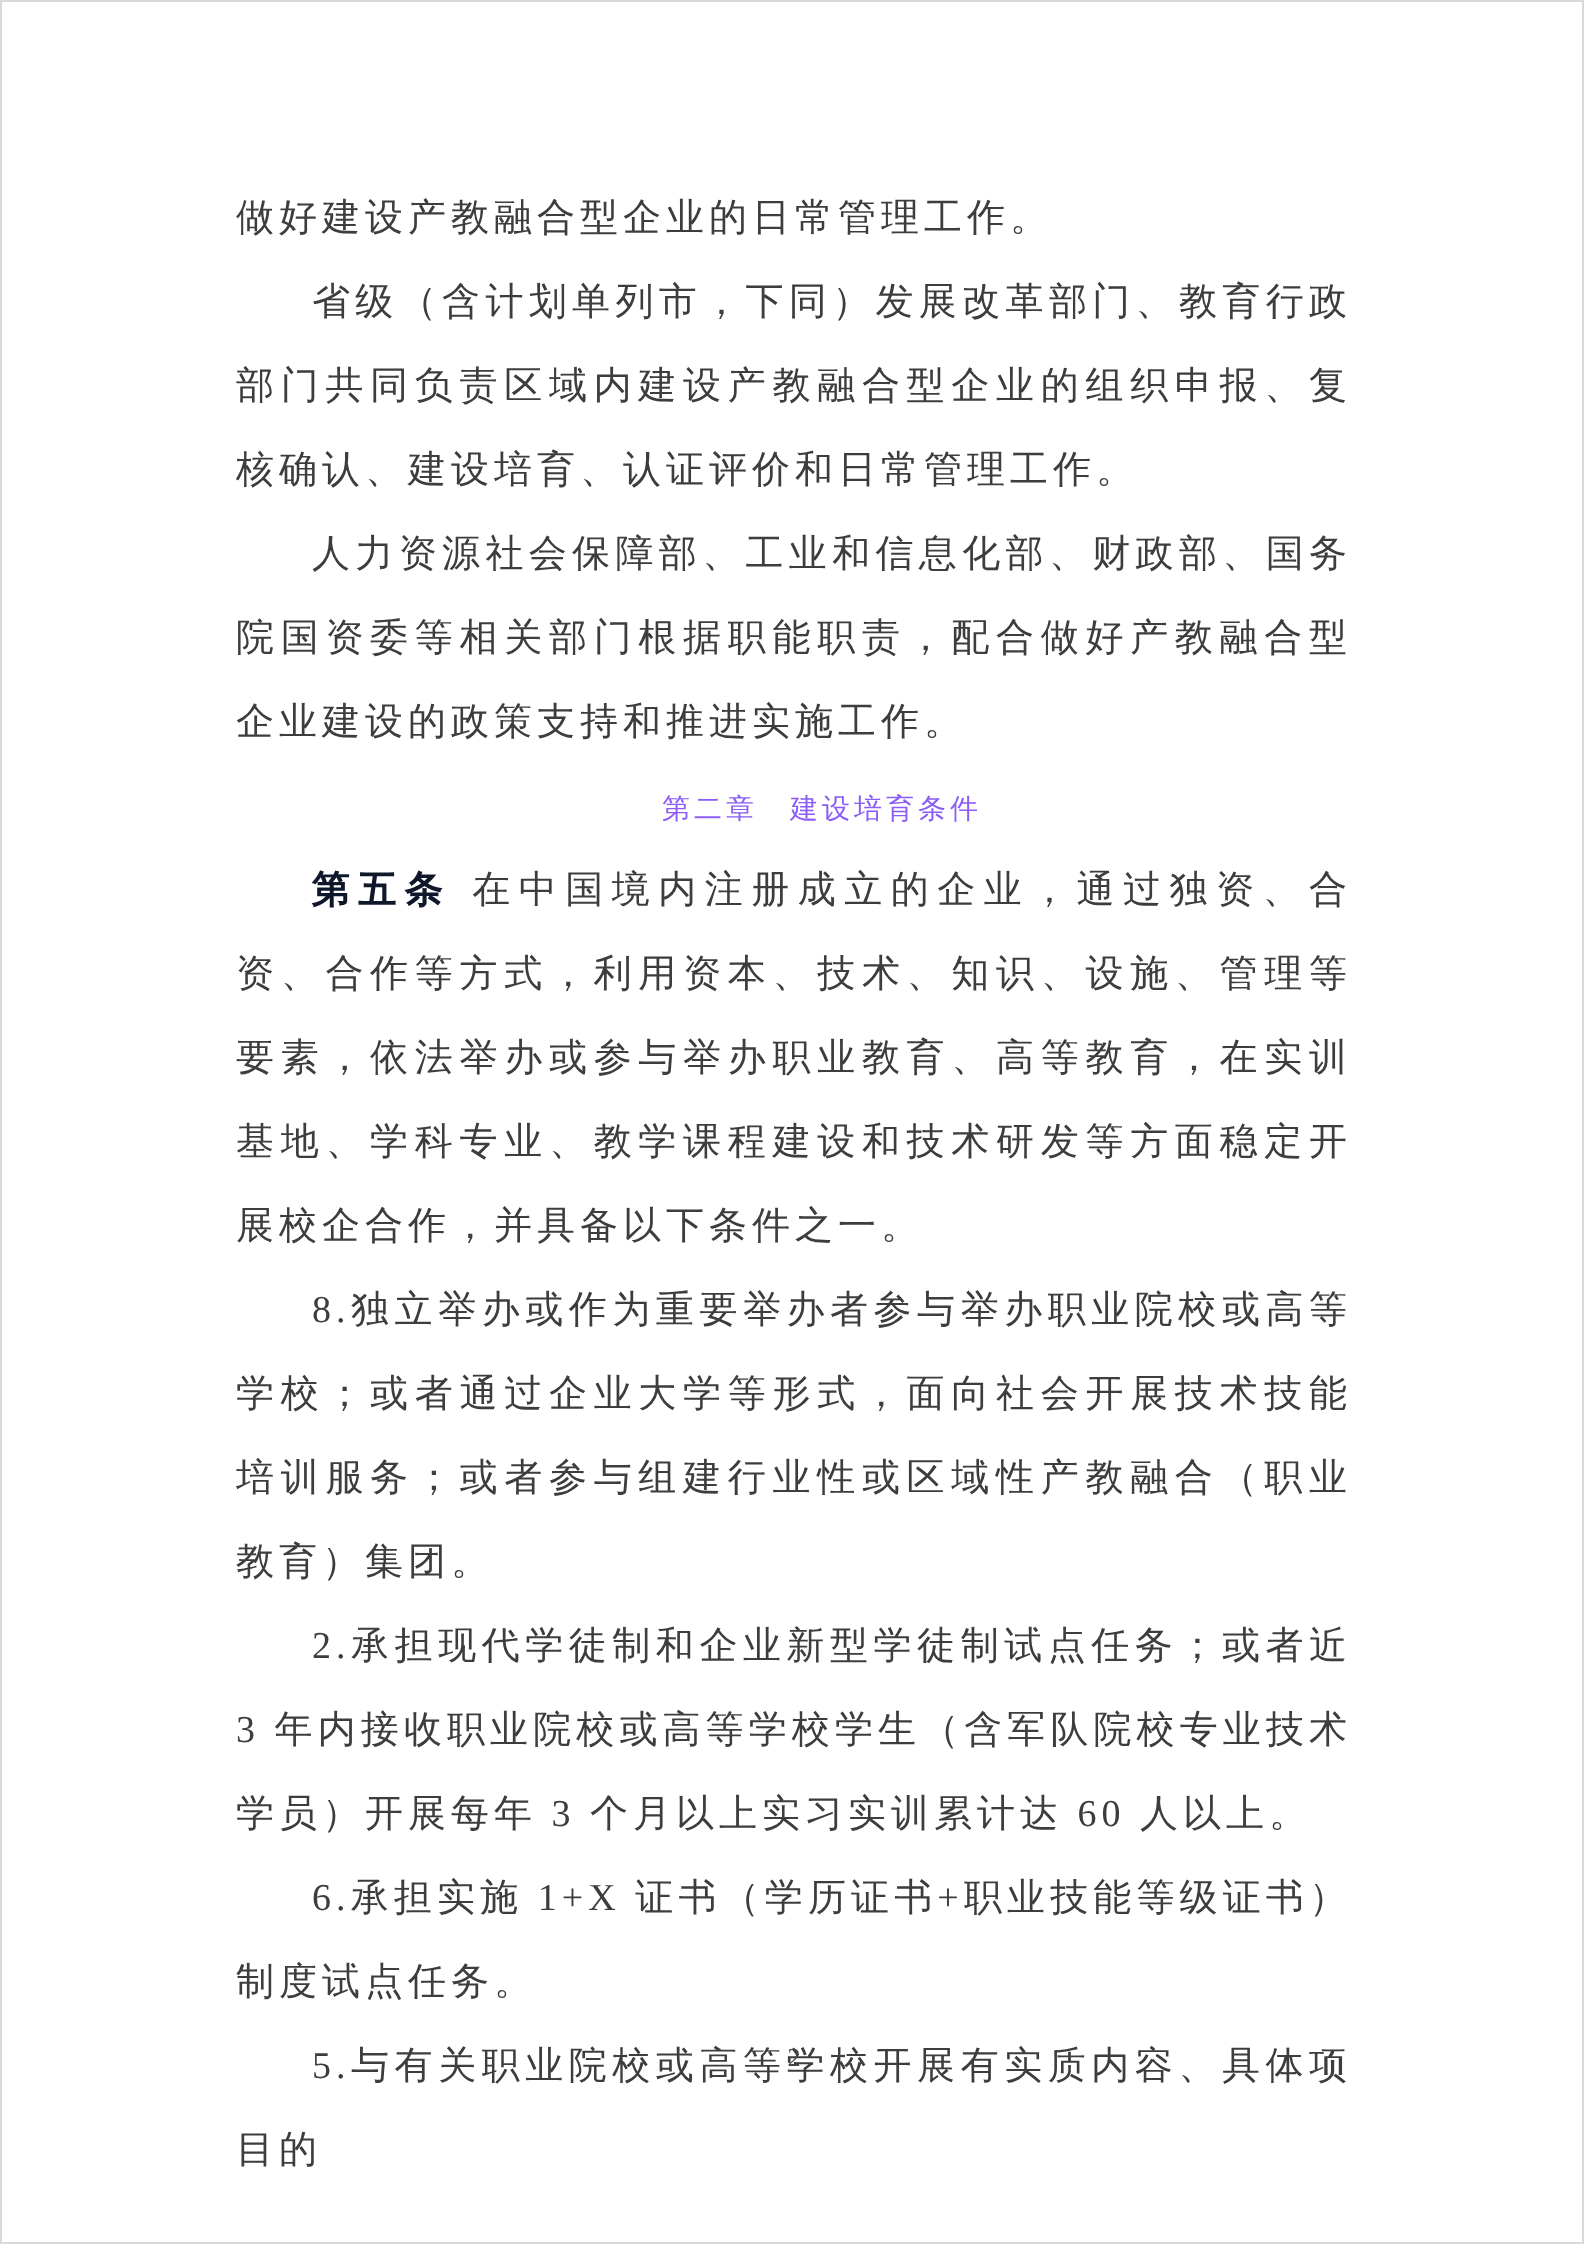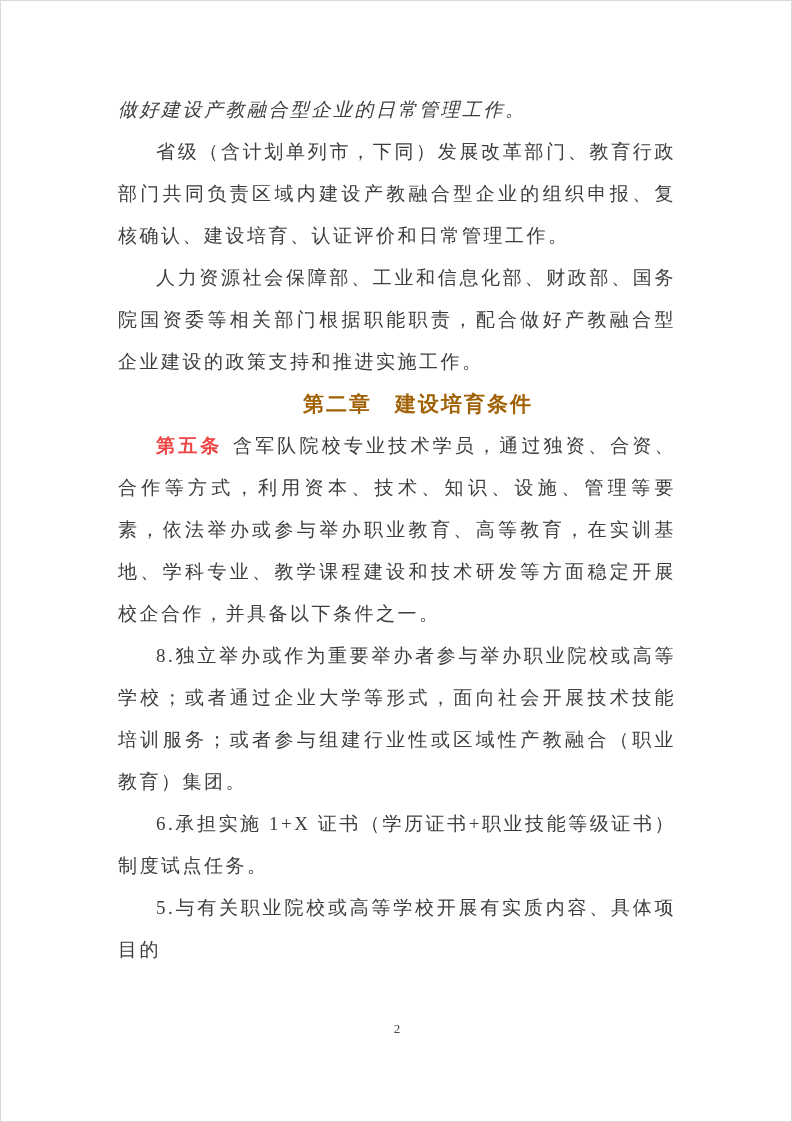--- a/index.html
+++ b/index.html
@@ -29,36 +29,35 @@
     line-height: 42px;
     letter-spacing: 2.5px;
     text-align: justify;
   }
   .content p {
     margin: 0;
     text-indent: 2em;
   }
   .content p.no-indent {
     text-indent: 0;
-    font-style: italic;
   }
   .chapter-heading {
     margin: 0;
     text-align: center;
     font-family: "Liberation Sans", "DejaVu Sans", sans-serif;
-    font-weight: bold;
-    font-size: 21px;
+    font-weight: normal;
+    font-size: 14px;
     line-height: 42px;
     letter-spacing: 2px;
-    color: #a16207;
+    color: #8b5cf6;
     text-indent: 0;
   }
   .article-label {
     font-weight: bold;
-    color: #ef4444;
+    color: #0f172a;
     margin-right: 0.55em;
   }
   .page-number {
     position: absolute;
     top: 1018px;
     left: 0;
     width: 792px;
     text-align: center;
     font-size: 13px;
     line-height: 20px;
@@ -69,20 +68,21 @@
 </head>
 <body>
 
 <div class="page">
   <div class="content">
     <p class="no-indent">做好建设产教融合型企业的日常管理工作。</p>
     <p>省级（含计划单列市，下同）发展改革部门、教育行政部门共同负责区域内建设产教融合型企业的组织申报、复核确认、建设培育、认证评价和日常管理工作。</p>
     <p>人力资源社会保障部、工业和信息化部、财政部、国务院国资委等相关部门根据职能职责，配合做好产教融合型企业建设的政策支持和推进实施工作。</p>
     <p class="chapter-heading">第二章　建设培育条件</p>
     <p>
-      <span class="article-label">第五条</span><span>含军队院校专业技术学员，通过独资、合资、合作等方式，利用资本、技术、知识、设施、管理等要素，依法举办或参与举办职业教育、高等教育，在实训基地、学科专业、教学课程建设和技术研发等方面稳定开展校企合作，并具备以下条件之一。</span>
+      <span class="article-label">第五条</span><span>在中国境内注册成立的企业，通过独资、合资、合作等方式，利用资本、技术、知识、设施、管理等要素，依法举办或参与举办职业教育、高等教育，在实训基地、学科专业、教学课程建设和技术研发等方面稳定开展校企合作，并具备以下条件之一。</span>
     </p>
     <p>8.独立举办或作为重要举办者参与举办职业院校或高等学校；或者通过企业大学等形式，面向社会开展技术技能培训服务；或者参与组建行业性或区域性产教融合（职业教育）集团。</p>
+    <p>2.承担现代学徒制和企业新型学徒制试点任务；或者近 3 年内接收职业院校或高等学校学生（含军队院校专业技术学员）开展每年 3 个月以上实习实训累计达 60 人以上。</p>
     <p>6.承担实施 1+X 证书（学历证书+职业技能等级证书）制度试点任务。</p>
     <p>5.与有关职业院校或高等学校开展有实质内容、具体项目的</p>
   </div>
   <div class="page-number">2</div>
 </div>
 
 </body></html>

